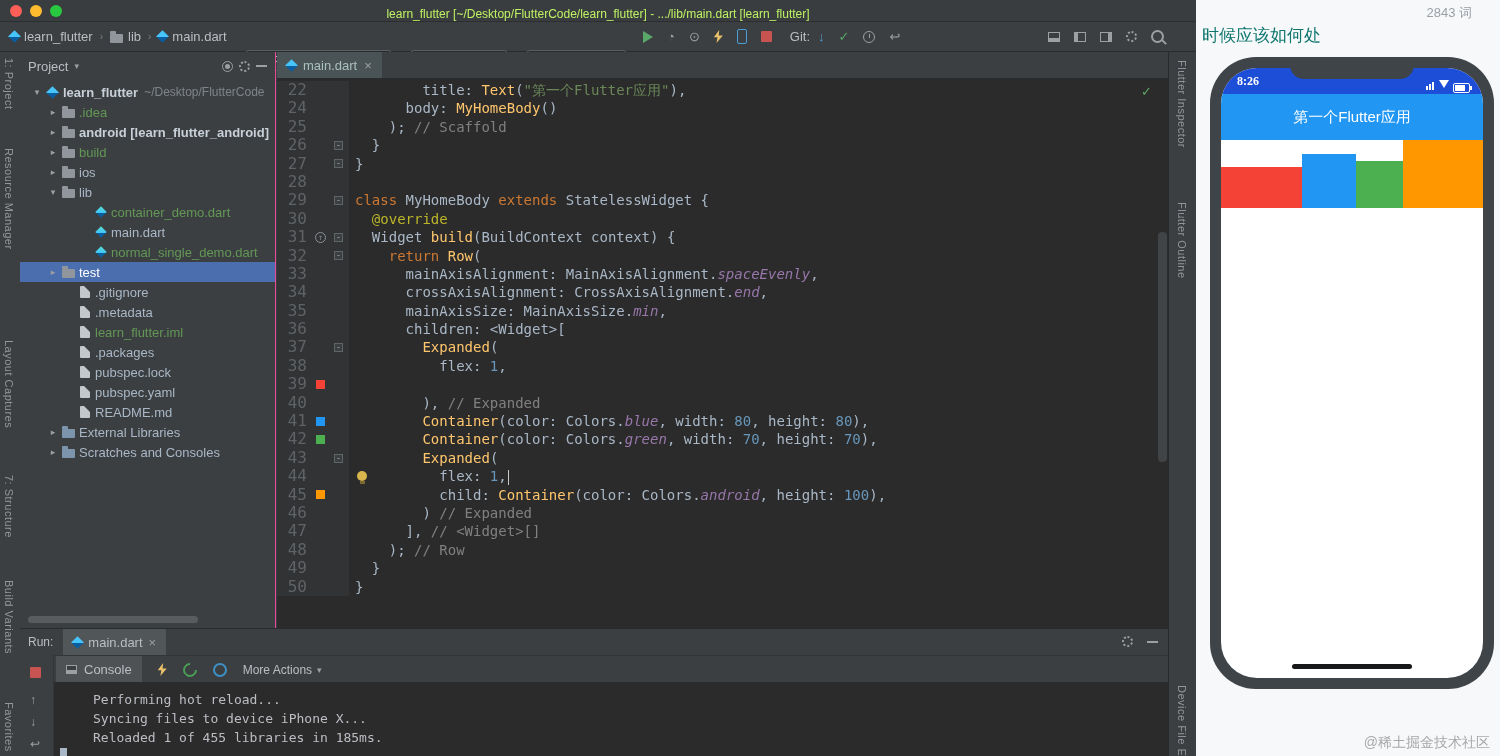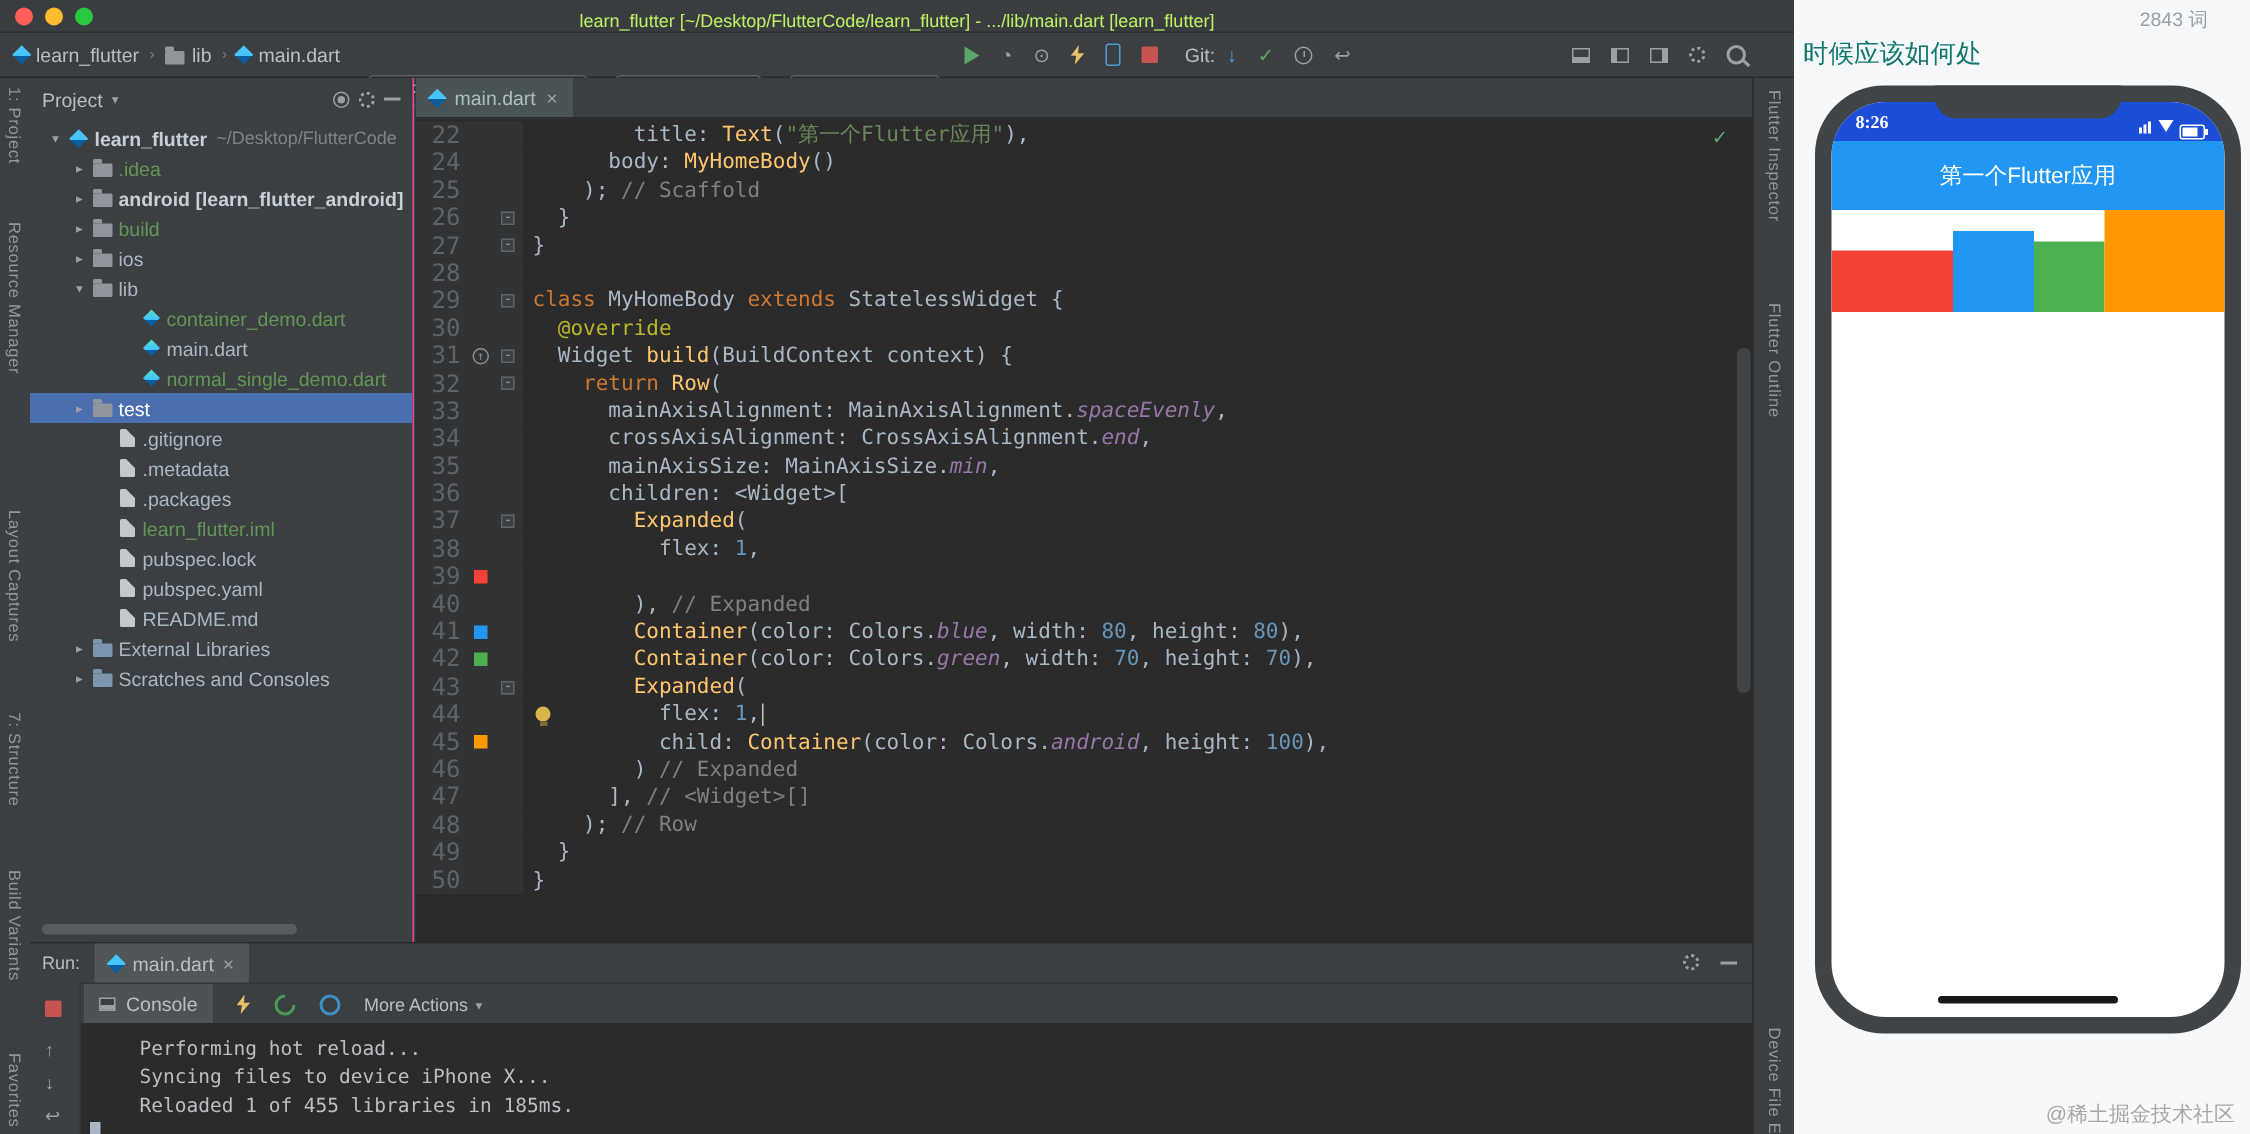--- a/index.html
+++ b/index.html
@@ -329,33 +329,33 @@
             </span>
             <span class="tlabel">.gitignore</span>
           </div>
           <div class="trow " style="padding-left: 42px;">
             <span class="chev"></span>
             <span class="tico">
               <span class="ic-file"></span>
             </span>
             <span class="tlabel">.metadata</span>
           </div>
+          <div class="trow vcs" style="padding-left: 42px;">
+            <span class="chev"></span>
+            <span class="tico">
+              <span class="ic-file"></span>
+            </span>
+            <span class="tlabel">learn_flutter.iml</span>
+          </div>
           <div class="trow " style="padding-left: 42px;">
             <span class="chev"></span>
             <span class="tico">
               <span class="ic-file"></span>
             </span>
             <span class="tlabel">.packages</span>
-          </div>
-          <div class="trow vcs" style="padding-left: 42px;">
-            <span class="chev"></span>
-            <span class="tico">
-              <span class="ic-file"></span>
-            </span>
-            <span class="tlabel">learn_flutter.iml</span>
           </div>
           <div class="trow " style="padding-left: 42px;">
             <span class="chev"></span>
             <span class="tico">
               <span class="ic-file"></span>
             </span>
             <span class="tlabel">pubspec.lock</span>
           </div>
           <div class="trow " style="padding-left: 42px;">
             <span class="chev"></span>

